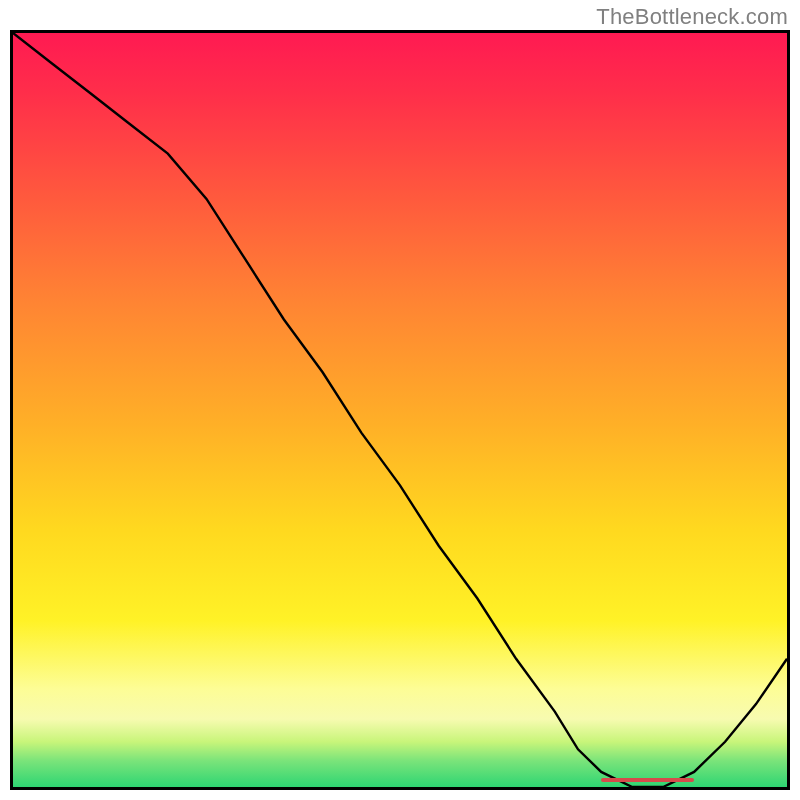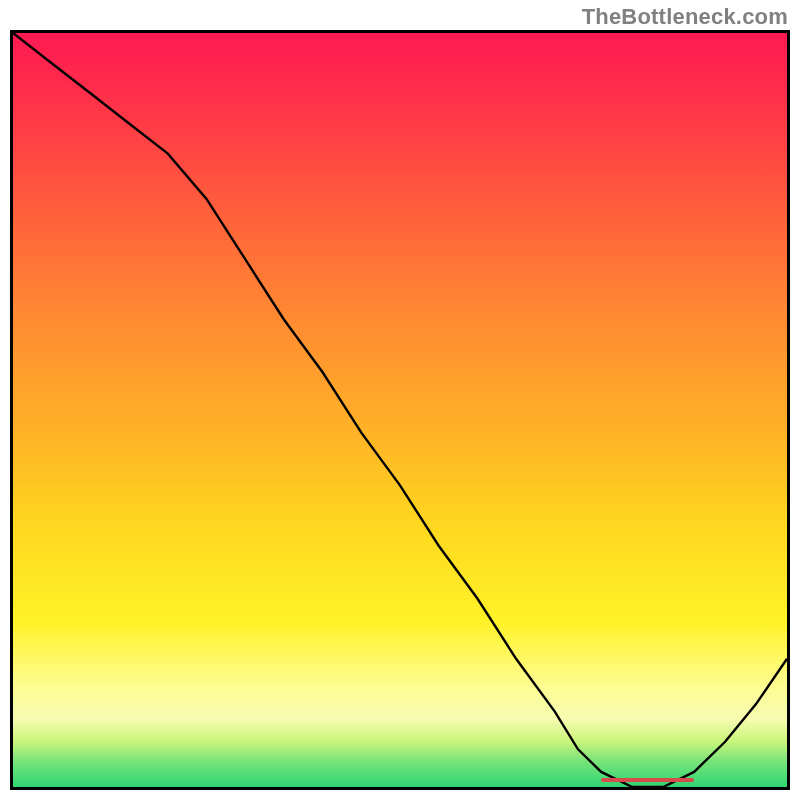--- a/index.html
+++ b/index.html
@@ -13,21 +13,21 @@
   .wrap {
     position: relative;
     width: 800px;
     height: 800px;
   }
   .watermark {
     position: absolute;
     top: 4px;
     right: 12px;
     font-size: 22px;
-    font-weight: bold;
+    font-weight: normal;
     color: #808080;
     letter-spacing: 0.2px;
     z-index: 10;
   }
   .plot {
     position: absolute;
     left: 10px;
     top: 30px;
     width: 780px;
     height: 760px;

